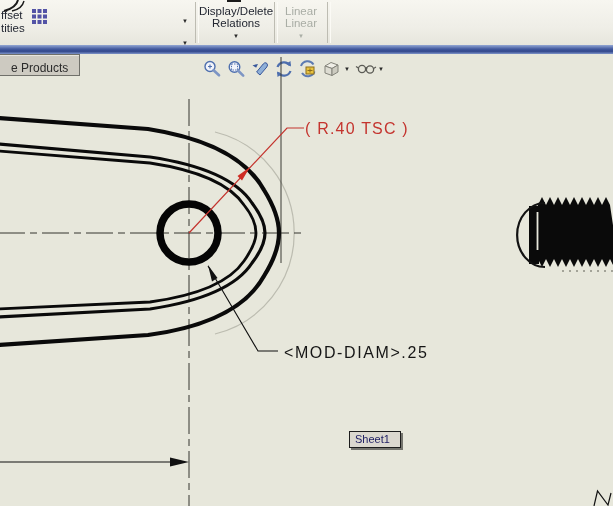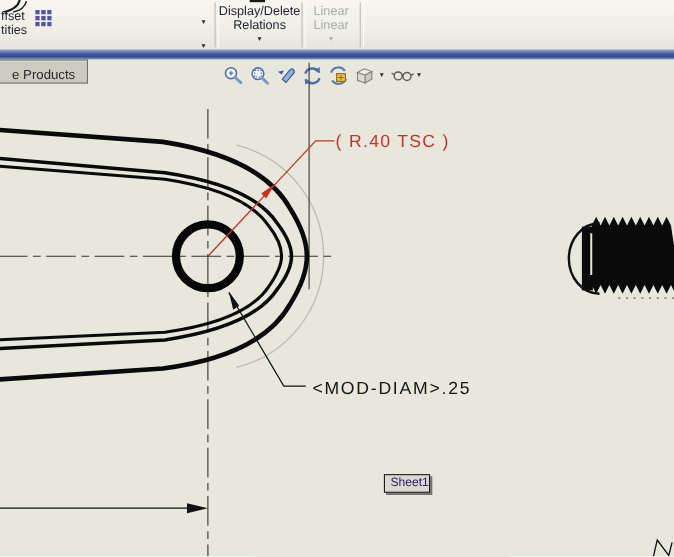--- a/index.html
+++ b/index.html
@@ -24,21 +24,21 @@
           background:#cdcac1;border:1px solid #70706a}
   .tab{display:flex;align-items:flex-end;padding:0 11px;font-size:12px;color:#2b2b2b;
        border-right:1px solid #8a8a84;box-shadow:inset 0 1px 0 #e8e6df}
   .tab:last-child{border-right:none}
   
   .viewbar{position:absolute;left:200px;top:57px;height:24px;display:flex;align-items:center}
   .vicon{width:24px;height:24px;display:flex;align-items:center;justify-content:center}
   .vgroup{display:flex;align-items:center;margin-right:4px}
   
   .overlay{position:absolute;left:0;top:0;pointer-events:none}
-  .sheet-tip{position:absolute;left:349px;top:431px;padding:1px 0 2px 5px;
+  .sheet-tip{position:absolute;left:349px;top:431px;padding:1px 10px 2px 5px;
              background:#dbd8cf;border:1px solid #1c1c1c;box-shadow:2px 2px 0 rgba(96,96,90,.85);
              font-size:11px;color:#1d1d63}
   text{font-family:"Liberation Sans",sans-serif}
 </style>
 </head>
 <body>
 
 <div class="screen">
 
   <div class="toolbar">

